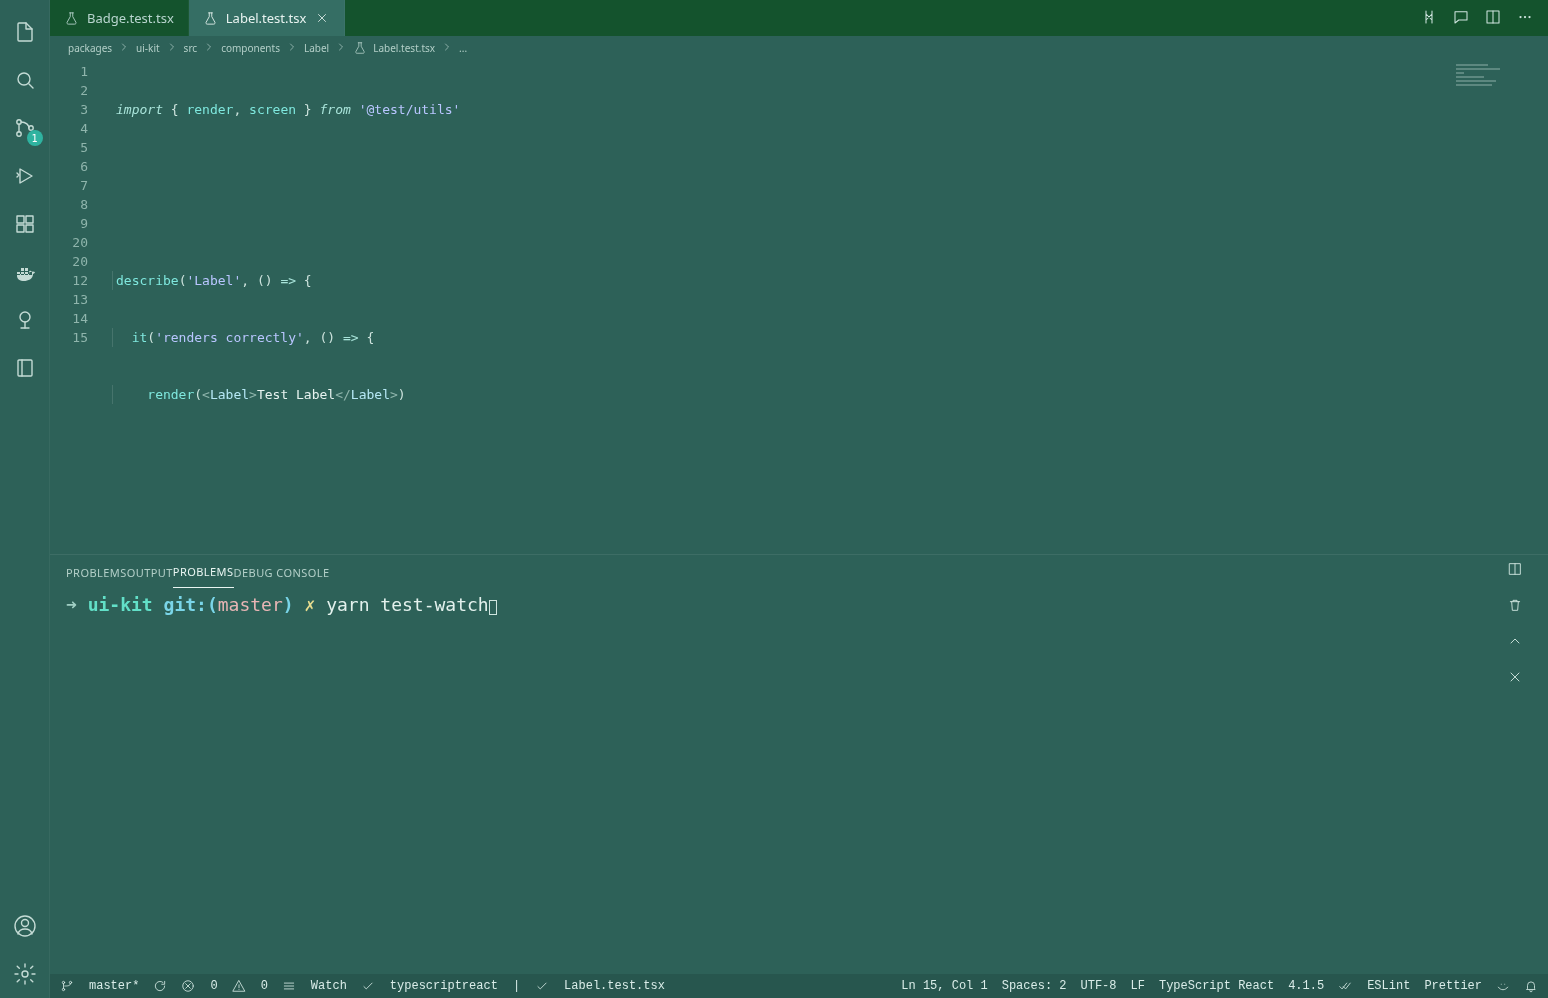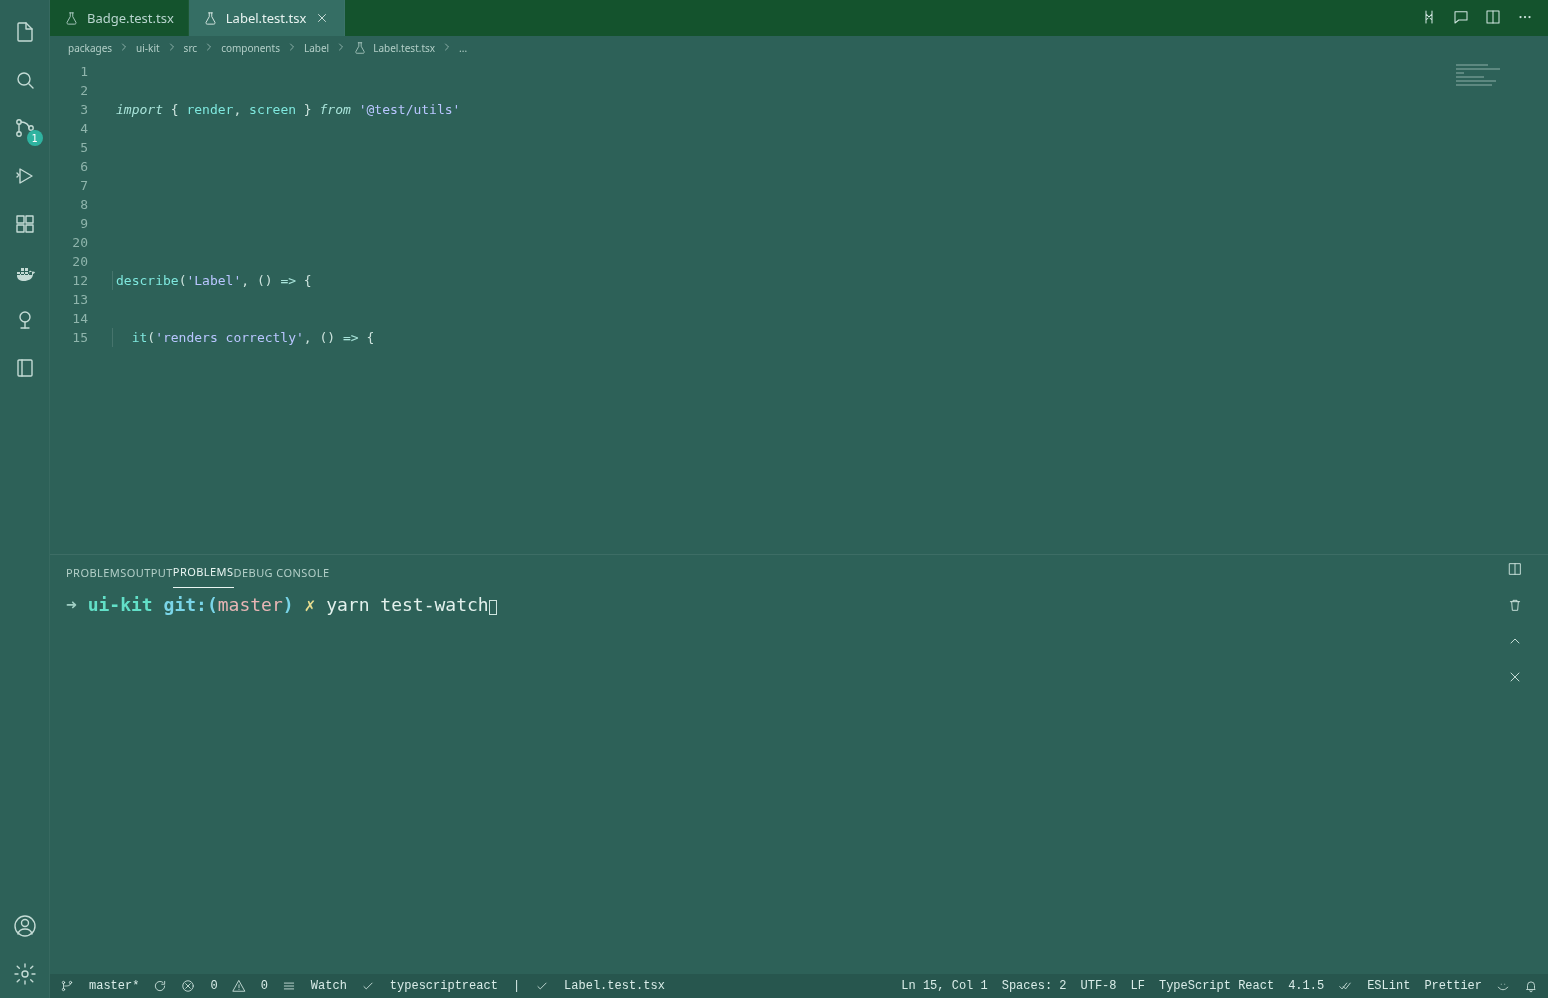--- a/index.html
+++ b/index.html
@@ -328,20 +328,21 @@
         <div>13</div>
         <div>14</div>
         <div>15</div>
     </div>
     <div class="code">
       <div class="code-line"><span class="tok-kw">import</span> <span class="tok-punct">{ </span><span class="tok-fn">render</span><span class="tok-punct">, </span><span class="tok-fn">screen</span><span class="tok-punct"> }</span> <span class="tok-kw">from</span> <span class="tok-str">'@test/utils'</span></div>
       <div class="code-line"></div>
       <div class="code-line"></div>
       <div class="code-line indent-guide"><span class="tok-fn">describe</span><span class="tok-punct">(</span><span class="tok-str">'Label'</span><span class="tok-punct">, () </span><span class="tok-kw">=&gt;</span><span class="tok-punct"> {</span></div>
       <div class="code-line indent-guide">  <span class="tok-fn">it</span><span class="tok-punct">(</span><span class="tok-str">'renders correctly'</span><span class="tok-punct">, () </span><span class="tok-kw">=&gt;</span><span class="tok-punct"> {</span></div>
+      <div class="code-line indent-guide">    <span class="tok-fn">render</span><span class="tok-punct">(</span><span class="tok-dim">&lt;</span><span class="tok-type">Label</span><span class="tok-dim">&gt;</span><span class="tok-call">Test Label</span><span class="tok-dim">&lt;/</span><span class="tok-type">Label</span><span class="tok-dim">&gt;</span><span class="tok-punct">)</span></div>
       
       
       
       
       
       
       
     </div>
     <div class="minimap">
       <div class="row" style="width:40%"></div>

